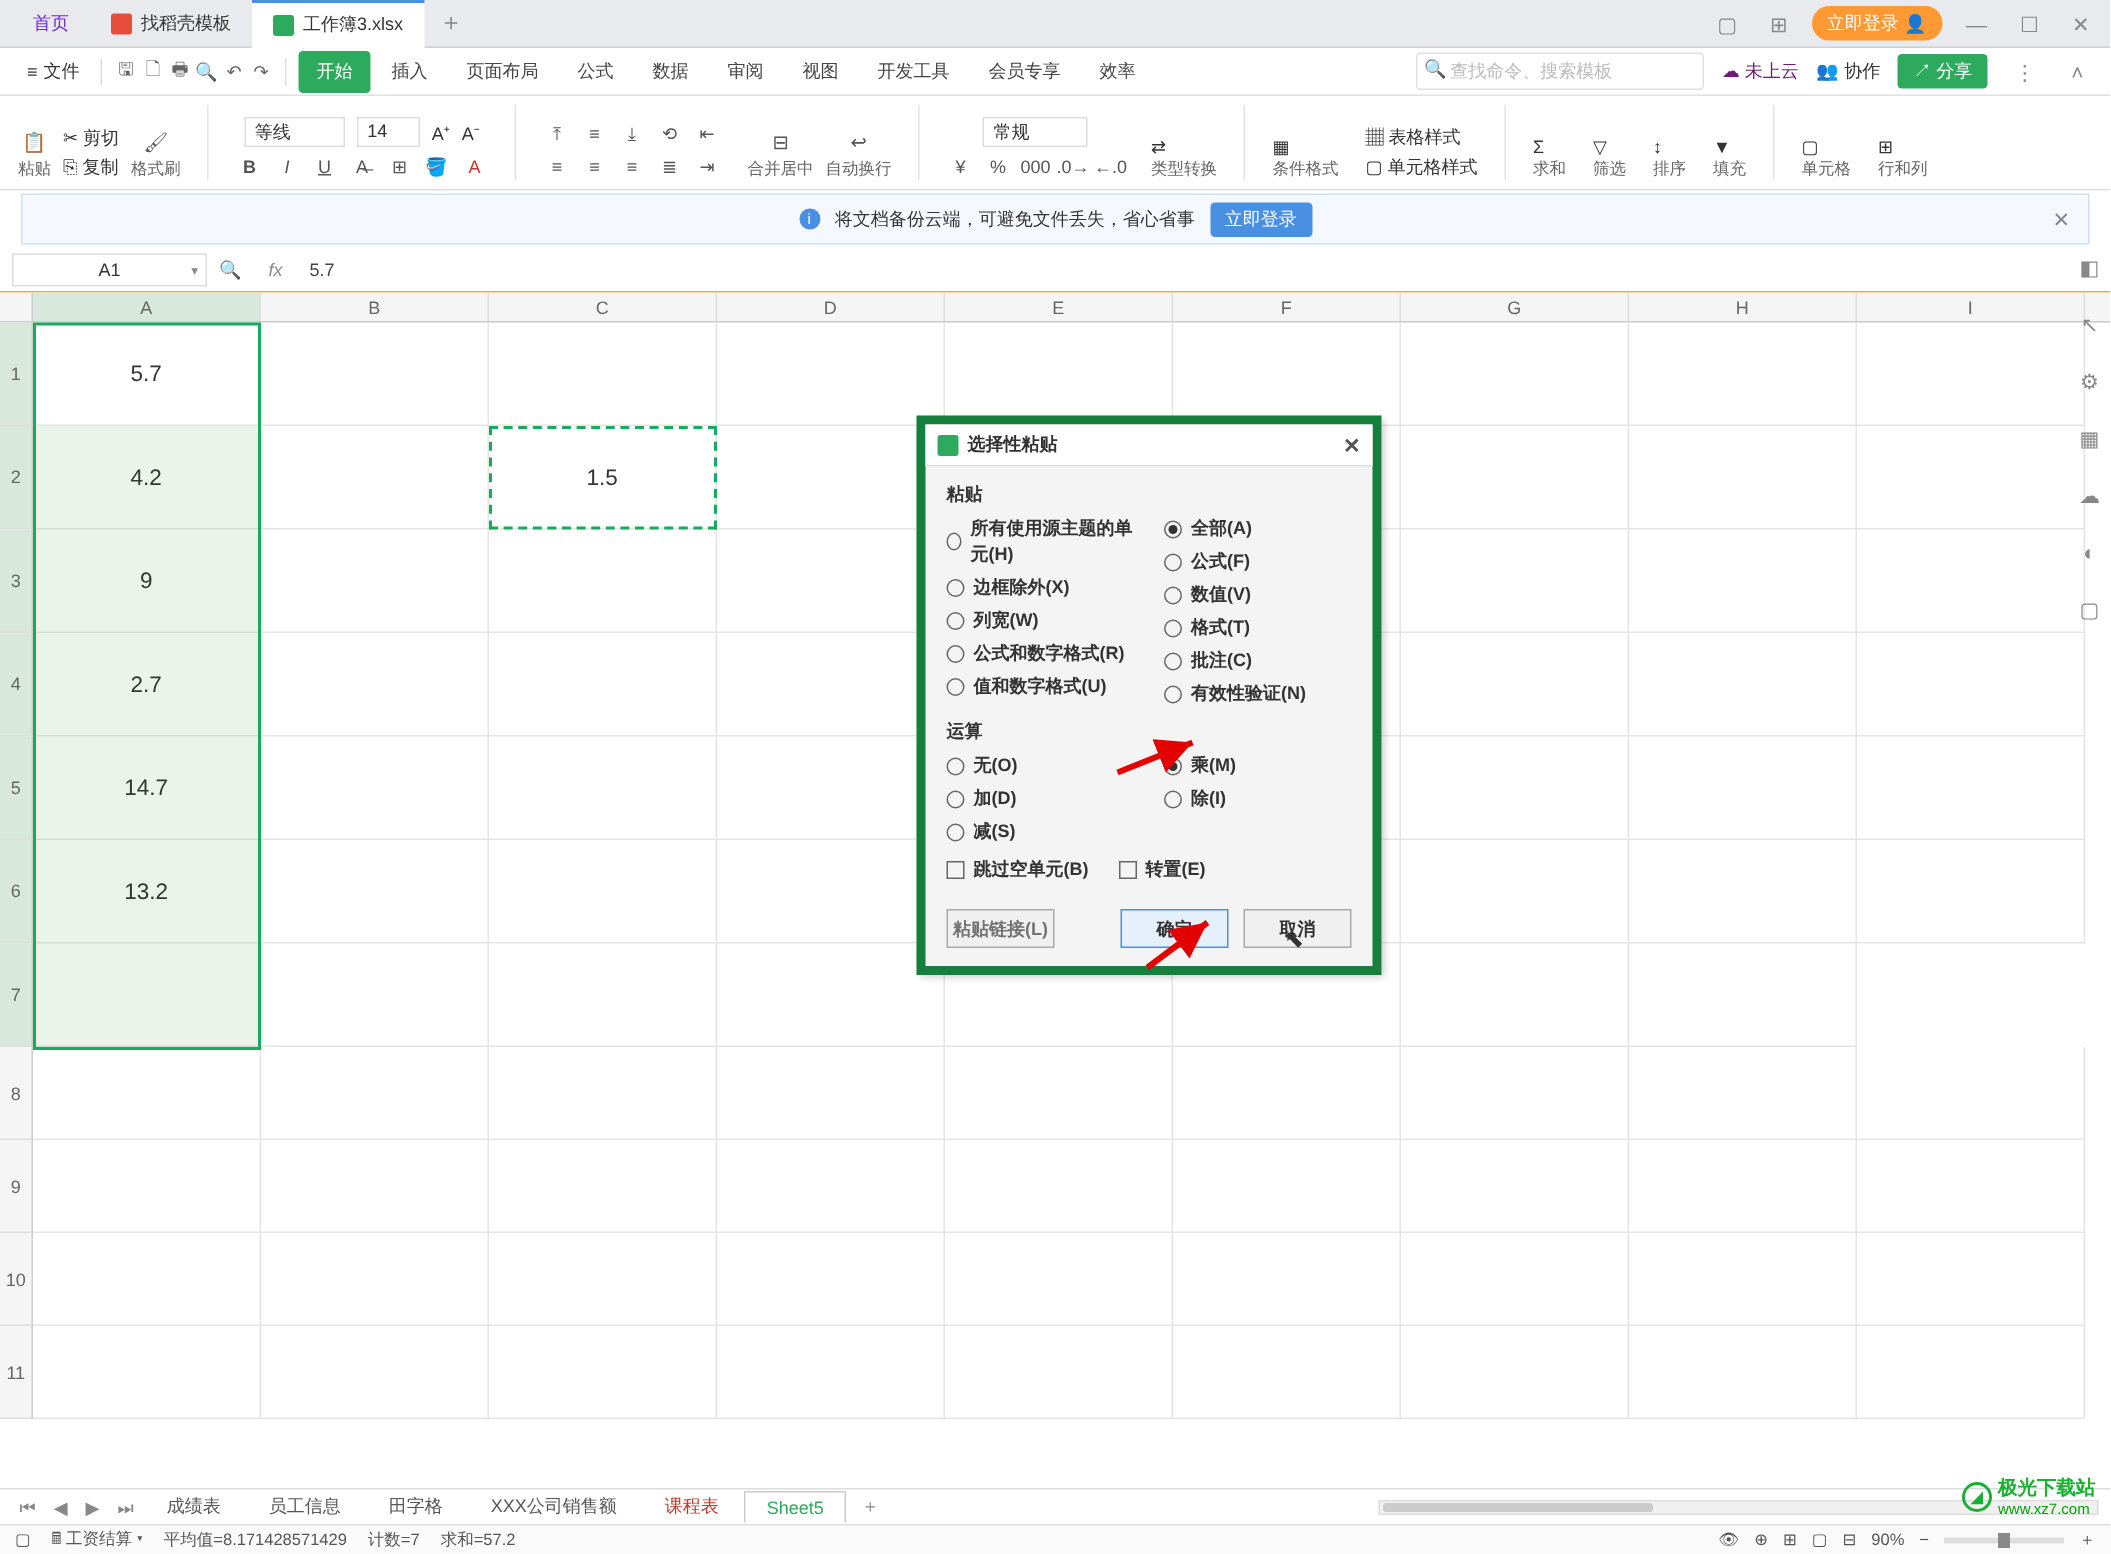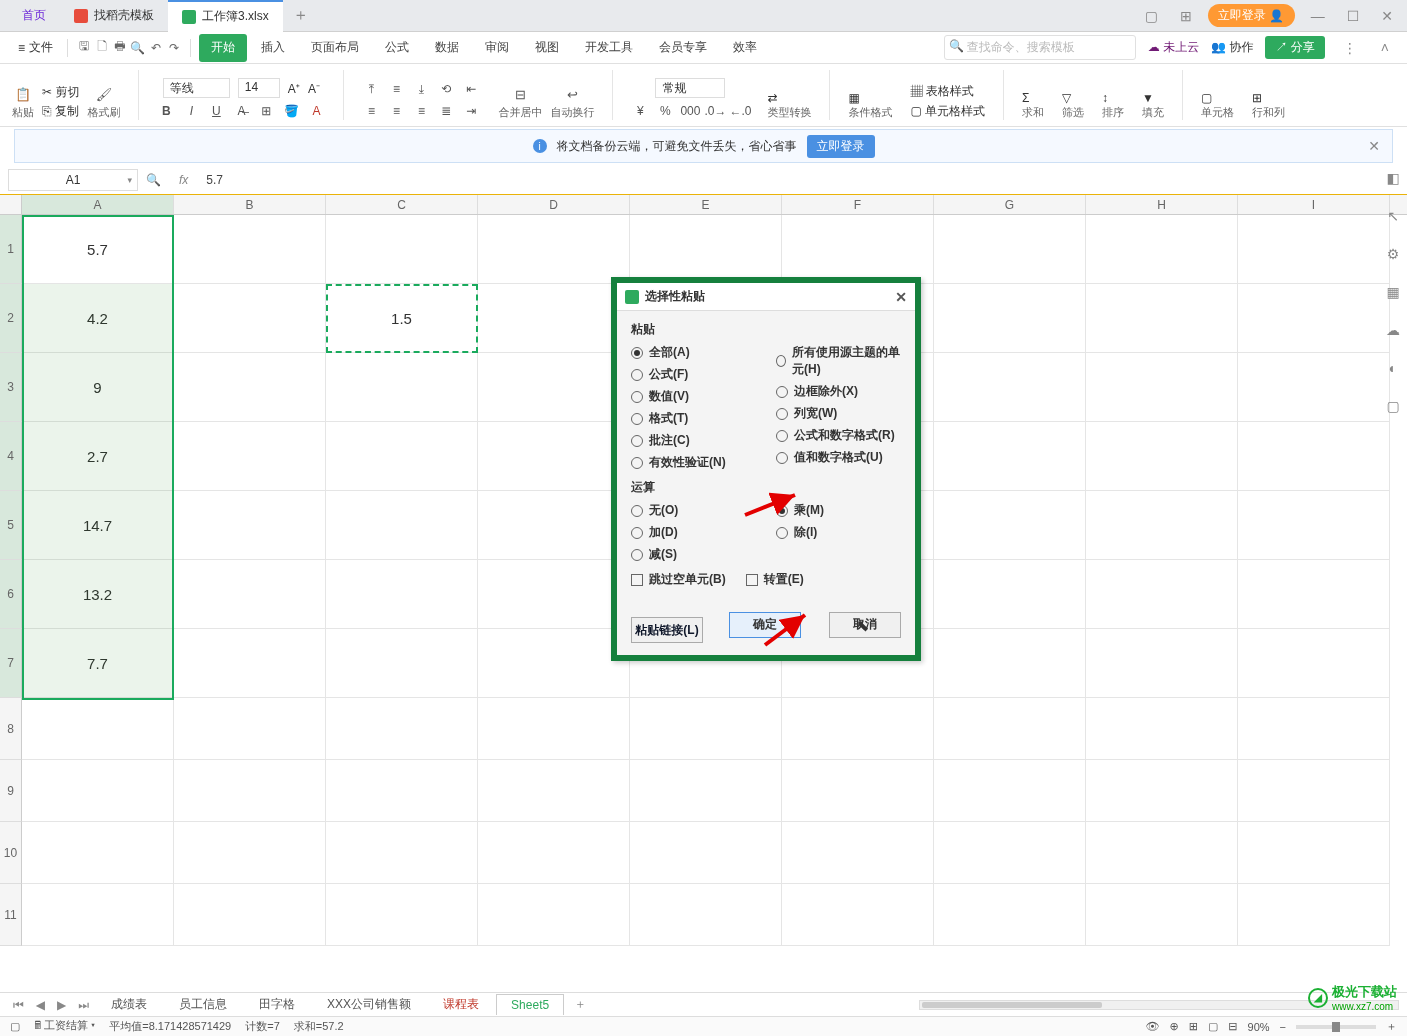--- a/index.html
+++ b/index.html
@@ -85,23 +85,23 @@
 .dlg-section { margin-bottom: 8px; }
 .dlg-sec-label { color: #333; margin-bottom: 6px; }
 .dlg-cols { display: flex; gap: 20px; }
 .dlg-col { flex: 1; display: flex; flex-direction: column; gap: 5px; }
 .radio-item, .check-item { display: flex; align-items: center; gap: 6px; font-size: 12px; color: #333; }
 .radio { width: 12px; height: 12px; border: 1px solid #666; border-radius: 50%; position: relative; }
 .radio.checked::after { content: ''; position: absolute; left: 2px; top: 2px; width: 6px; height: 6px; background: #333; border-radius: 50%; }
 .chk { width: 12px; height: 12px; border: 1px solid #666; }
 .dlg-btns { display: flex; justify-content: space-between; align-items: center; padding: 8px 14px 12px; }
 .dlg-btn { width: 72px; height: 26px; border: 1px solid #aaa; background: #f0f0f0; display: flex; align-items: center; justify-content: center; cursor: pointer; }
-.dlg-btn.disabled { color: #0f172a; margin-top: 11px; }
+.dlg-btn.disabled { color: #737373; }
 .dlg-btn.primary { border: 1px solid #4a90e2; background: #e6f0fb; }
-.dlg-btn-gap { display: flex; gap: 28px; }
+.dlg-btn-gap { display: flex; gap: 10px; }
 .cursor-ptr { position: absolute; left: 856px; top: 616px; font-size: 16px; z-index: 200; pointer-events: none; }
 
 
 .arrow { position: absolute; z-index: 150; pointer-events: none; }
 .arrow svg { overflow: visible; }
 
 
 .sheet-tabs { position: absolute; left: 0; bottom: 20px; height: 24px; width: 100%; display: flex; align-items: center; border-top: 1px solid #ddd; padding: 0 8px; gap: 2px; background: #fff; }
 .sheet-nav { color: #888; padding: 0 5px; }
 .sheet-tab { padding: 3px 14px; color: #555; border: 1px solid transparent; }
@@ -375,21 +375,20 @@
         <div class="cell"></div>
         <div class="cell"></div>
         <div class="cell"></div>
         <div class="cell"></div>
         <div class="cell"></div>
         <div class="cell"></div>
         <div class="cell"></div>
       </div>
       <div class="row">
         <div class="row-h sel">7</div>
-        <div class="cell">7.7</div>
         <div class="cell"></div>
         <div class="cell"></div>
         <div class="cell"></div>
         <div class="cell"></div>
         <div class="cell"></div>
         <div class="cell"></div>
         <div class="cell"></div>
         <div class="cell"></div>
       </div>
       <div class="row short">
@@ -461,20 +460,42 @@
     <span class="ico"></span>
     <span>选择性粘贴</span>
     <span class="dlg-close">✕</span>
   </div>
   <div class="dlg-body">
     <div class="dlg-section">
       <div class="dlg-sec-label">粘贴</div>
       <div class="dlg-cols">
         <div class="dlg-col">
           <label class="radio-item">
+              <span class="radio"></span>
+              <span>所有使用源主题的单元(H)</span>
+            </label>
+          <label class="radio-item">
+              <span class="radio"></span>
+              <span>边框除外(X)</span>
+            </label>
+          <label class="radio-item">
+              <span class="radio"></span>
+              <span>列宽(W)</span>
+            </label>
+          <label class="radio-item">
+              <span class="radio"></span>
+              <span>公式和数字格式(R)</span>
+            </label>
+          <label class="radio-item">
+              <span class="radio"></span>
+              <span>值和数字格式(U)</span>
+            </label>
+        </div>
+        <div class="dlg-col">
+          <label class="radio-item">
               <span class="radio checked"></span>
               <span>全部(A)</span>
             </label>
           <label class="radio-item">
               <span class="radio"></span>
               <span>公式(F)</span>
             </label>
           <label class="radio-item">
               <span class="radio"></span>
               <span>数值(V)</span>
@@ -483,42 +504,20 @@
               <span class="radio"></span>
               <span>格式(T)</span>
             </label>
           <label class="radio-item">
               <span class="radio"></span>
               <span>批注(C)</span>
             </label>
           <label class="radio-item">
               <span class="radio"></span>
               <span>有效性验证(N)</span>
-            </label>
-        </div>
-        <div class="dlg-col">
-          <label class="radio-item">
-              <span class="radio"></span>
-              <span>所有使用源主题的单元(H)</span>
-            </label>
-          <label class="radio-item">
-              <span class="radio"></span>
-              <span>边框除外(X)</span>
-            </label>
-          <label class="radio-item">
-              <span class="radio"></span>
-              <span>列宽(W)</span>
-            </label>
-          <label class="radio-item">
-              <span class="radio"></span>
-              <span>公式和数字格式(R)</span>
-            </label>
-          <label class="radio-item">
-              <span class="radio"></span>
-              <span>值和数字格式(U)</span>
             </label>
         </div>
       </div>
     </div>
     <div class="dlg-section">
       <div class="dlg-sec-label">运算</div>
       <div class="dlg-cols">
         <div class="dlg-col">
           <label class="radio-item">
               <span class="radio"></span>

